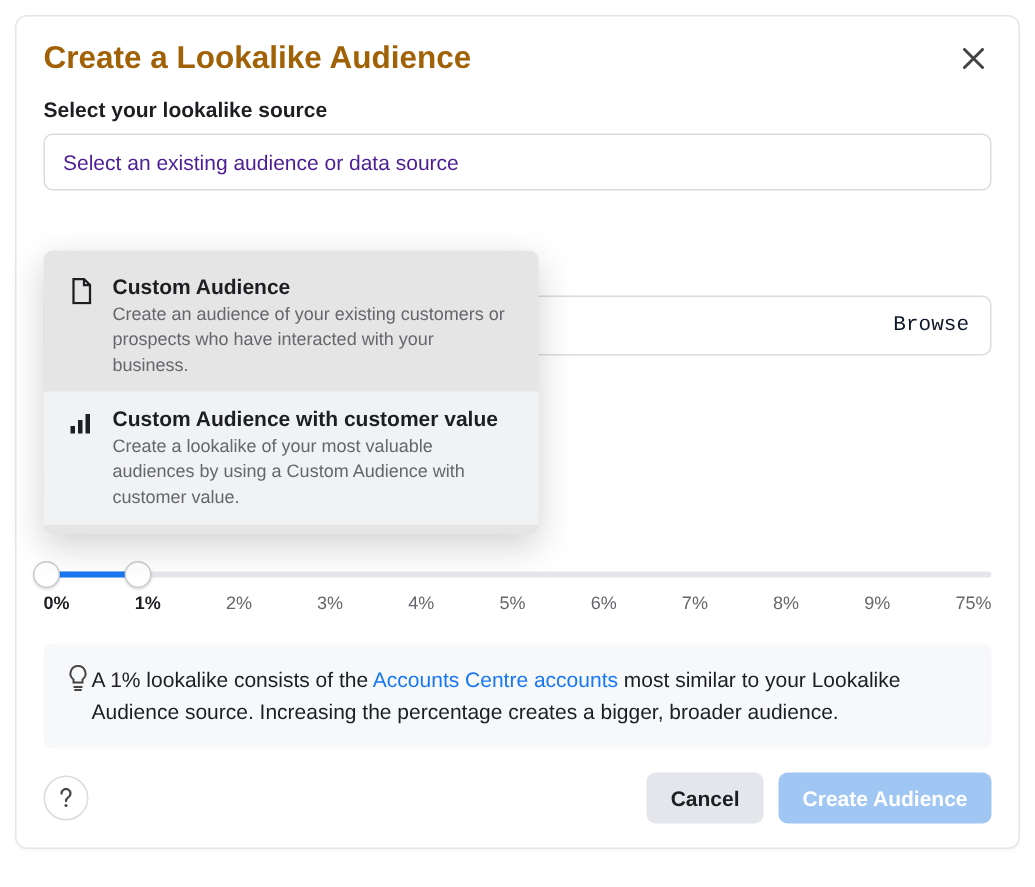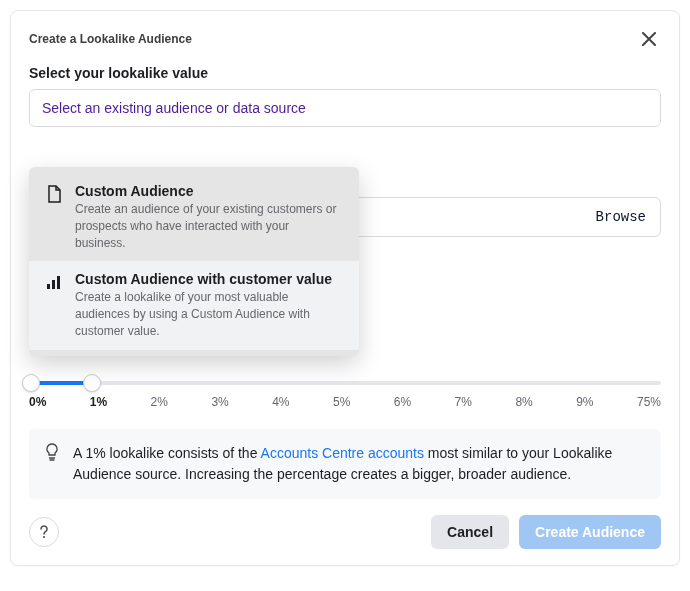--- a/index.html
+++ b/index.html
@@ -1,19 +1,19 @@
 <!DOCTYPE html>
 <html><head>
 <meta charset="utf-8">
 <style>
   * { box-sizing: border-box; font-family: -apple-system, BlinkMacSystemFont, "Segoe UI", Helvetica, Arial, sans-serif; }
   body { margin: 0; padding: 10px; background: #fff; }
   .modal { width: 670px; border: 1px solid #e5e6e8; border-radius: 8px; padding: 16px 18px; position: relative; background: #fff; box-shadow: 0 1px 2px rgba(0,0,0,0.03); }
   .modal-header { display: flex; align-items: center; justify-content: space-between; margin-bottom: 14px; }
-  .modal-title { font-size: 12px; font-weight: 700; color: #404040; }
+  .modal-title { font-size: 21px; font-weight: 700; color: #a16207; }
   .close-btn { width: 24px; height: 24px; display:flex; align-items:center; justify-content:center; color:#444; cursor:pointer; }
   .section-label { font-size: 14px; font-weight: 600; color: #1c1e21; margin-bottom: 8px; }
   .select-input { width: 100%; border: 1px solid #d9dbde; border-radius: 6px; padding: 10px 12px; color: #4c1d95; font-size: 14px; margin-bottom: 12px; }
   .new-source-btn { background: #e4e6eb; border-radius: 6px; padding: 8px 14px; display: inline-flex; align-items: center; gap: 8px; font-size: 14px; font-weight: 600; color: #1c1e21; cursor: pointer; border:none; }
   .caret-down { width:0; height:0; border-left:5px solid transparent; border-right:5px solid transparent; border-top:6px solid #1c1e21; }
   .dropdown { position: absolute; left: 18px; top: 156px; width: 330px; background: #e5e5e5; border-radius: 6px; box-shadow: 0 8px 24px rgba(0,0,0,0.18); padding: 6px 0; z-index: 10; }
   .dropdown-item { display:flex; gap:12px; padding: 10px 16px; cursor:pointer; }
   .dropdown-item.hovered { background: #f1f2f3; }
   .dd-icon { width:18px; height:18px; flex:0 0 18px; margin-top:2px; display:flex; align-items:center; justify-content:center; }
   .dd-title { font-size:14px; font-weight:700; color:#1c1e21; margin-bottom:2px; }
@@ -24,21 +24,21 @@
   .info-dot { width:15px; height:15px; border-radius:50%; background:#1c1e21; color:#fff; font-size:11px; display:flex; align-items:center; justify-content:center; font-weight:700; }
   .num-select { border:1px solid #d9dbde; border-radius:6px; padding:6px 10px; display:inline-flex; align-items:center; gap:10px; margin-top:8px; font-size:14px; cursor:pointer; }
   .slider-wrap { margin-top: 44px; position:relative; }
   .slider-track { height:4px; background:#e4e6eb; border-radius:2px; position:relative; }
   .slider-fill { position:absolute; left:0; width:10%; height:4px; background:#1877f2; border-radius:2px; top:0; }
   .thumb { position:absolute; top:-7px; width:18px; height:18px; background:#fff; border:1px solid #c9ccd1; border-radius:50%; box-shadow:0 1px 2px rgba(0,0,0,0.15); cursor:pointer; }
   .thumb1 { left:-7px; }
   .thumb2 { left: calc(10% - 9px); }
   .ticks { display:flex; justify-content:space-between; margin-top:10px; font-size:12px; color:#65676b; }
   .ticks span.bold { font-weight:700; color:#1c1e21; }
-  .info-box { background:#f7f8fa; border-radius:6px; padding:14px 16px; margin-top:20px; display:flex; gap:12px; font-size:14px; color:#1c1e21; line-height:1.5; }
+  .info-box { background:#f7f8fa; border-radius:6px; padding:14px 16px; margin-top:20px; display:flex; font-size:14px; color:#1c1e21; line-height:1.5; }
   .bulb { flex:0 0 16px; font-size:16px; color:#444; }
   .info-link { color:#1877f2; text-decoration:none; cursor:pointer; }
   .footer { display:flex; align-items:center; justify-content:space-between; margin-top:16px; }
   .help-circle { width:30px; height:30px; border:1px solid #d9dbde; border-radius:50%; display:flex; align-items:center; justify-content:center; color:#444; font-size:15px; cursor:pointer; }
   .footer-actions { display:flex; gap:10px; }
   .btn-cancel { background:#e4e6eb; border:none; border-radius:6px; padding:9px 16px; font-size:14px; font-weight:600; color:#1c1e21; cursor:pointer; }
   .btn-create { background:#a0c7f4; border:none; border-radius:6px; padding:9px 16px; font-size:14px; font-weight:600; color:#fff; cursor:not-allowed; }
 </style>
 </head>
 <body>
@@ -46,21 +46,21 @@
 <div class="modal">
   <div class="modal-header">
     <div class="modal-title">Create a Lookalike Audience</div>
     <div class="close-btn">
       <svg width="14" height="14" viewBox="0 0 14 14">
           <path d="M1 1 L13 13 M13 1 L1 13" stroke="#444" stroke-width="2" stroke-linecap="round"></path>
         </svg>
     </div>
   </div>
 
-  <div class="section-label">Select your lookalike value</div>
+  <div class="section-label">Select your lookalike source</div>
   <div class="select-input"><span>Select an existing audience or data source</span></div>
 
 
   <div class="dropdown">
     <div class="dropdown-item">
       <div class="dd-icon">
         <svg width="16" height="18" viewBox="0 0 16 18">
             <path d="M3 1h7l4 4v12H3z" fill="none" stroke="#1c1e21" stroke-width="1.5"></path>
             <path d="M10 1v4h4" fill="none" stroke="#1c1e21" stroke-width="1.5"></path>
           </svg>

